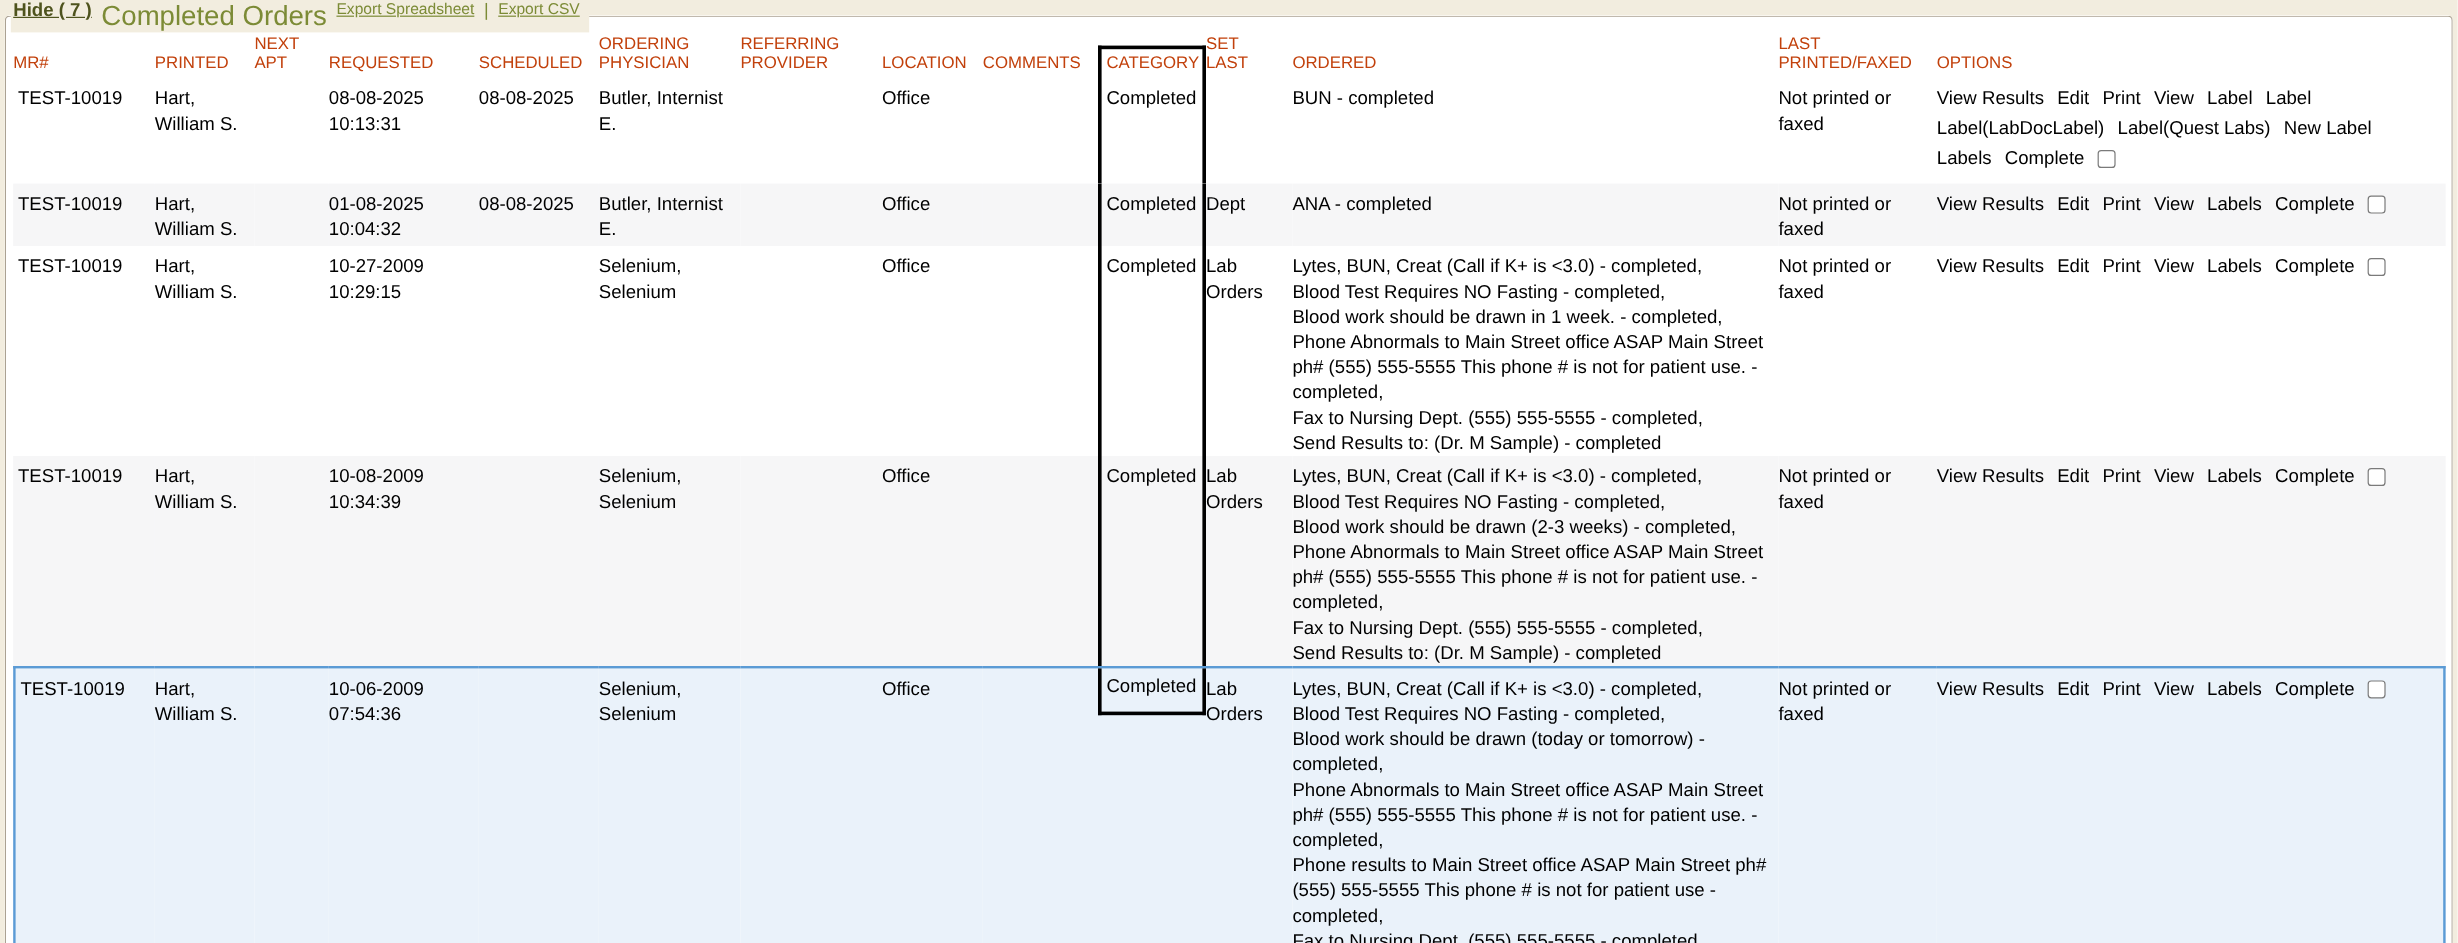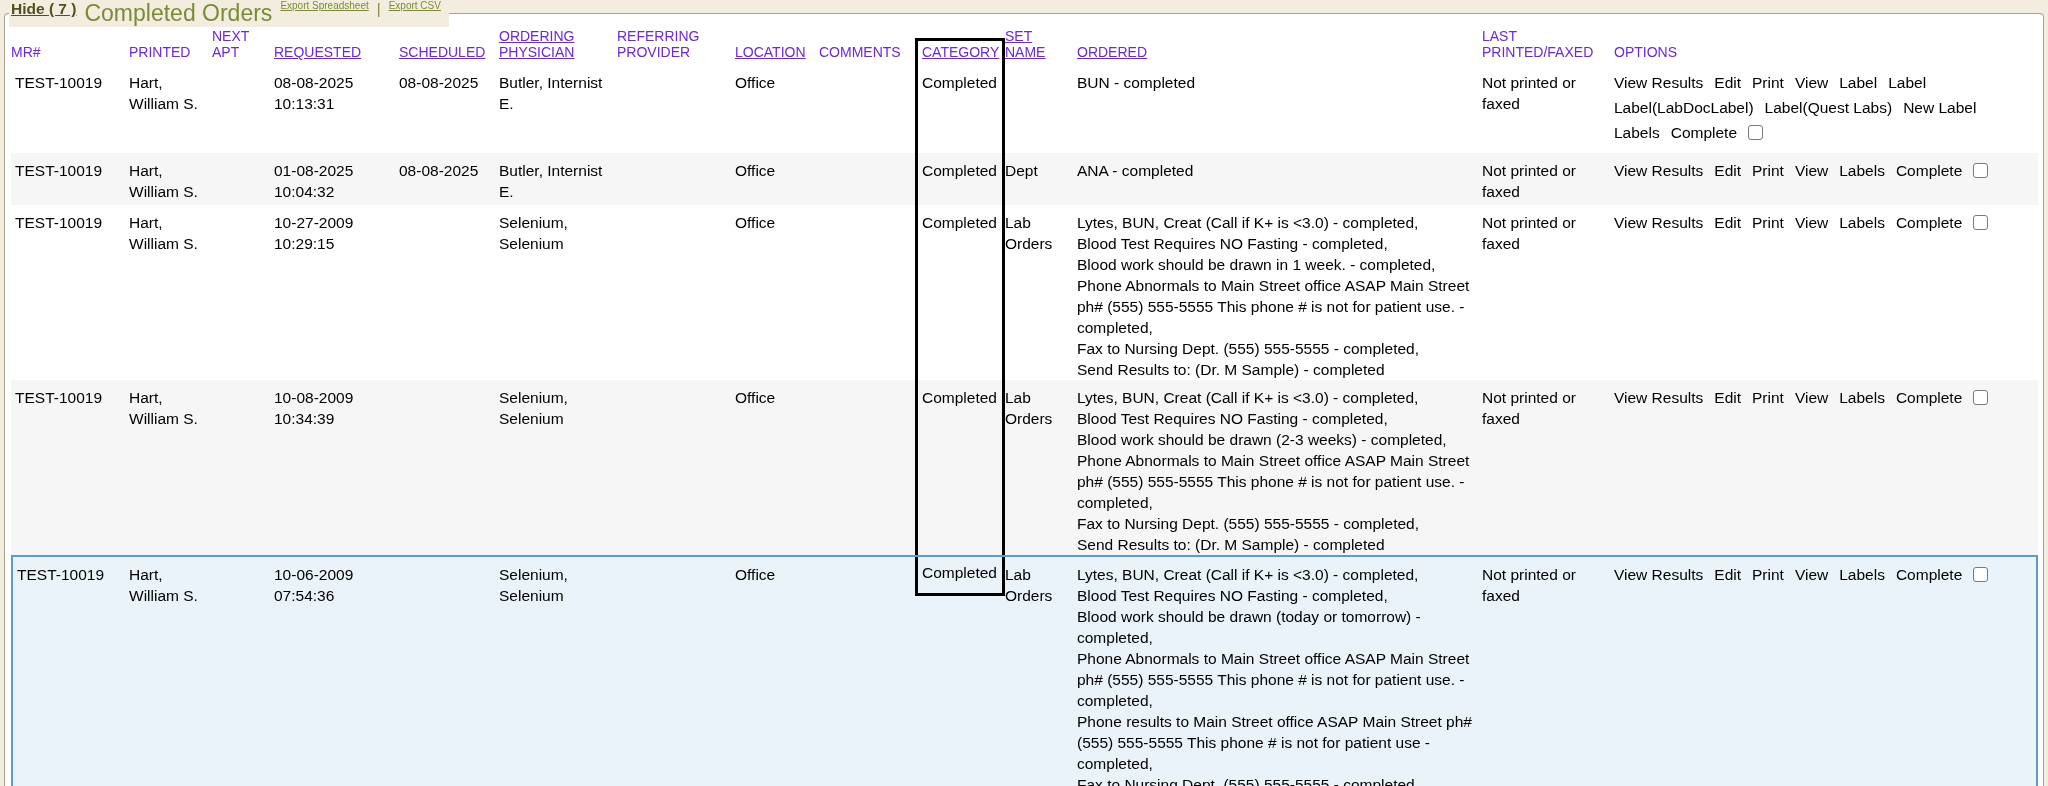--- a/index.html
+++ b/index.html
@@ -12,35 +12,35 @@
   fieldset.panel {
     margin:0 4px 0 4px; border:1px solid #ABA293; border-bottom:none;
     border-radius:4px 4px 0 0; padding:0 0 20px 2px; min-height:790px; background:#FFFFFF;
   }
   legend.panel-legend {
     padding:0 8px 0 2px; margin-left:2px; background:#F2EDDF;
     display:flex; align-items:flex-start; gap:8px; white-space:nowrap;
   }
   .hide-link { font-weight:bold; font-size:15.5px; color:#4E531D; text-decoration:underline; cursor:pointer; }
   .panel-title { font-size:23px; color:#7C8B36; }
-  .export-link { font-size:10px; color:#7C8B36; text-decoration:underline; cursor:pointer; }
+  .export-link { font-size:13px; color:#7C8B36; text-decoration:underline; cursor:pointer; }
   .export-sep { font-size:15px; color:#7C8B36; }
 
   table.orders { border-collapse:separate; border-spacing:0; table-layout:fixed; width:2027px; margin-left:4px; }
   col.c1{width:118px} col.c2{width:83px} col.c3{width:62px} col.c4{width:125px}
   col.c5{width:100px} col.c6{width:118px} col.c7{width:118px} col.c8{width:84px}
   col.c9{width:96px} col.c10{width:90px} col.c11{width:72px} col.c12{width:405px}
   col.c13{width:132px} col.c14{width:424px}
 
   thead td {
     vertical-align:bottom; height:38px; padding:0 8px 5px 0;
     font-size:14px; color:#7F7F7F; line-height:16px;
   }
-  thead td .hdr { color:#6d28d9; }
-  thead td .hdr.sortable { text-decoration:underline; cursor:pointer; }
+  thead td .hdr { color:#c2410c; }
+  thead td .hdr.sortable { cursor:pointer; }
   thead td.cat-head { padding:0; }
   .cat-box-start { border:3px solid #000; border-bottom:none; padding:3px 19px 5px 4px; }
 
   tbody td {
     vertical-align:top; padding:7px 8px 0 0; line-height:21px; word-wrap:break-word;
   }
   tbody td.cell-mr { padding-left:4px; }
   tbody tr:nth-child(1){height:88px} tbody tr:nth-child(2){height:52px}
   tbody tr:nth-child(3){height:168px} tbody tr:nth-child(4){height:167px}
   tbody tr:nth-child(5){height:246px}
@@ -98,21 +98,21 @@
           <td><span class="hdr">NEXT APT</span></td>
           <td><span class="hdr sortable">REQUESTED</span></td>
           <td><span class="hdr sortable">SCHEDULED</span></td>
           <td><span class="hdr sortable">ORDERING PHYSICIAN</span></td>
           <td><span class="hdr">REFERRING PROVIDER</span></td>
           <td><span class="hdr sortable">LOCATION</span></td>
           <td><span class="hdr">COMMENTS</span></td>
           <td class="cat-head">
             <div class="cat-box-start"><span class="hdr sortable">CATEGORY</span></div>
           </td>
-          <td><span class="hdr sortable">SET NAME</span></td>
+          <td><span class="hdr sortable">SET LAST</span></td>
           <td><span class="hdr sortable">ORDERED</span></td>
           <td><span class="hdr">LAST PRINTED/FAXED</span></td>
           <td><span class="hdr">OPTIONS</span></td>
         </tr>
     </thead>
     <tbody id="body-rows">
         <tr>
           <td class="cell-mr"><span>TEST-10019</span></td>
           <td class="cell-patient"><span>Hart, William S.</span></td>
           <td class="cell-next-apt"></td>

